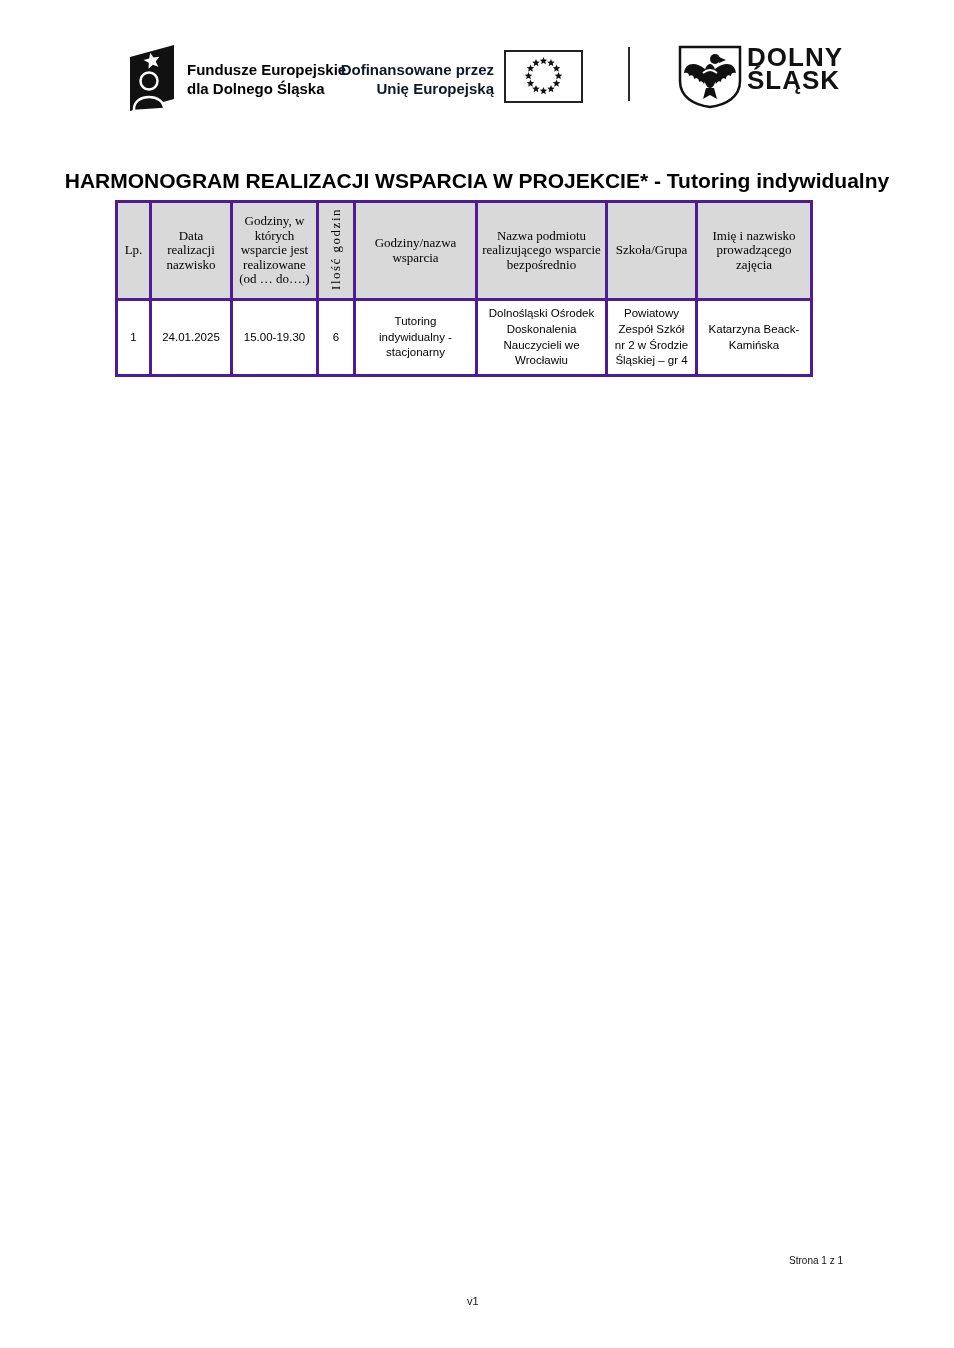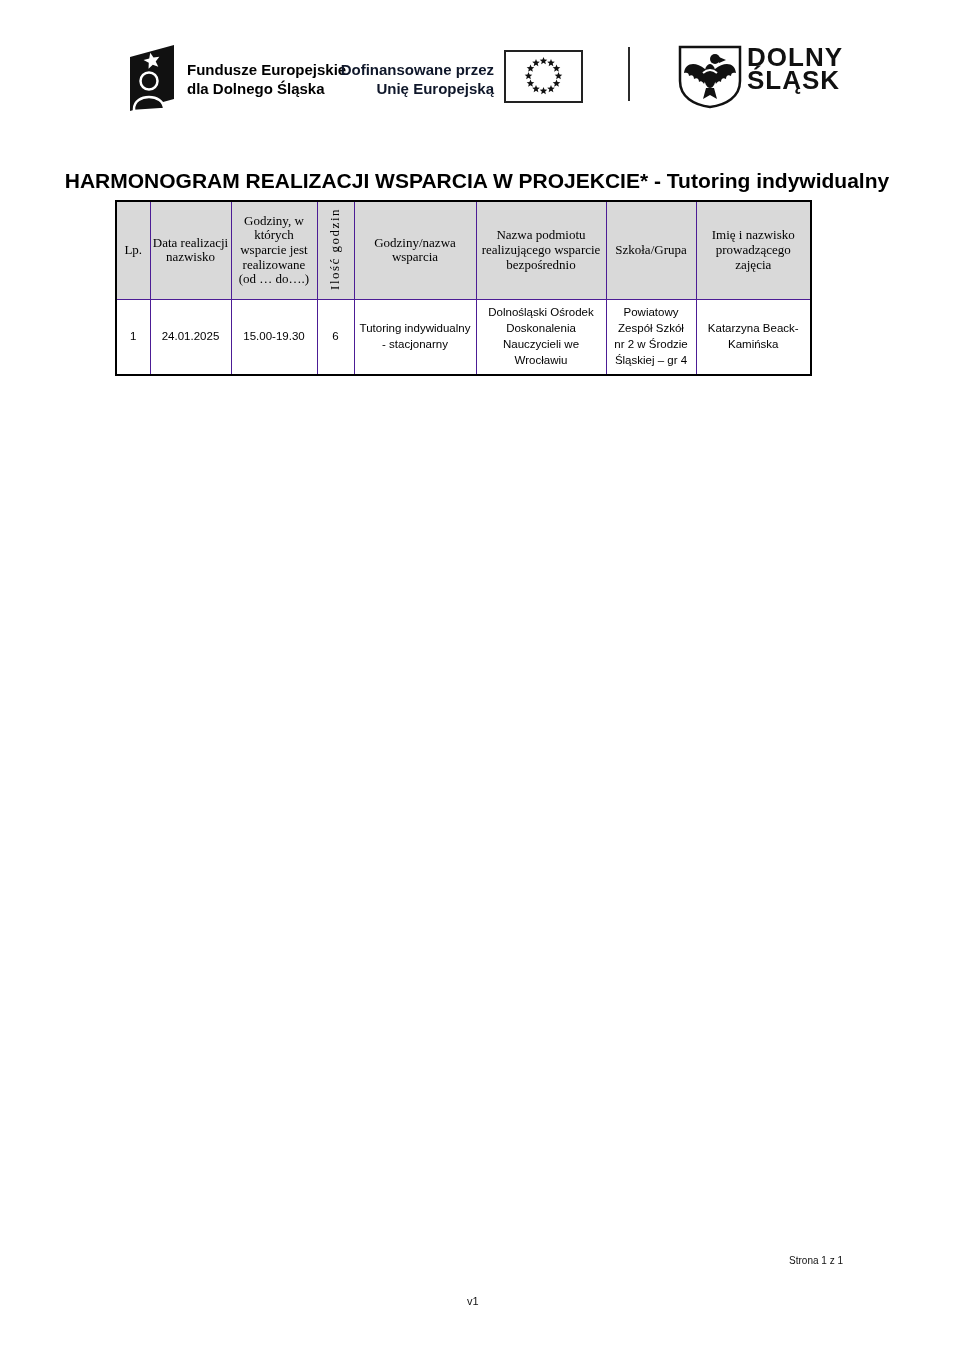--- a/index.html
+++ b/index.html
@@ -35,21 +35,21 @@
     position:absolute; left:0; top:149px; width:954px; text-align:center;
     font-size:21px; font-weight:bold; color:#000;margin-top:20px;
   }
   
   table.schedule {
     position:absolute; left:115px; top:200px; width:695px;
     border-collapse:collapse; table-layout:fixed;
     border:2px solid #000;
   }
   table.schedule th, table.schedule td {
-    border:1px solid #4c1d95; text-align:center; vertical-align:middle;
+    border:3px solid #4c1d95; text-align:center; vertical-align:middle;
     overflow:hidden;
   }
   table.schedule th {
     background:#d9d9d9;
     font-family:"Liberation Serif", serif; font-weight:normal;
     font-size:13px; line-height:1.12; padding:3px 2px;
     height:98px;
   }
   th.hdr-sans { font-family:"Liberation Sans", sans-serif; font-size:11px; }
   th.hdr-sans-bold { font-family:"Liberation Sans", sans-serif; font-size:11.5px; font-weight:bold; }

